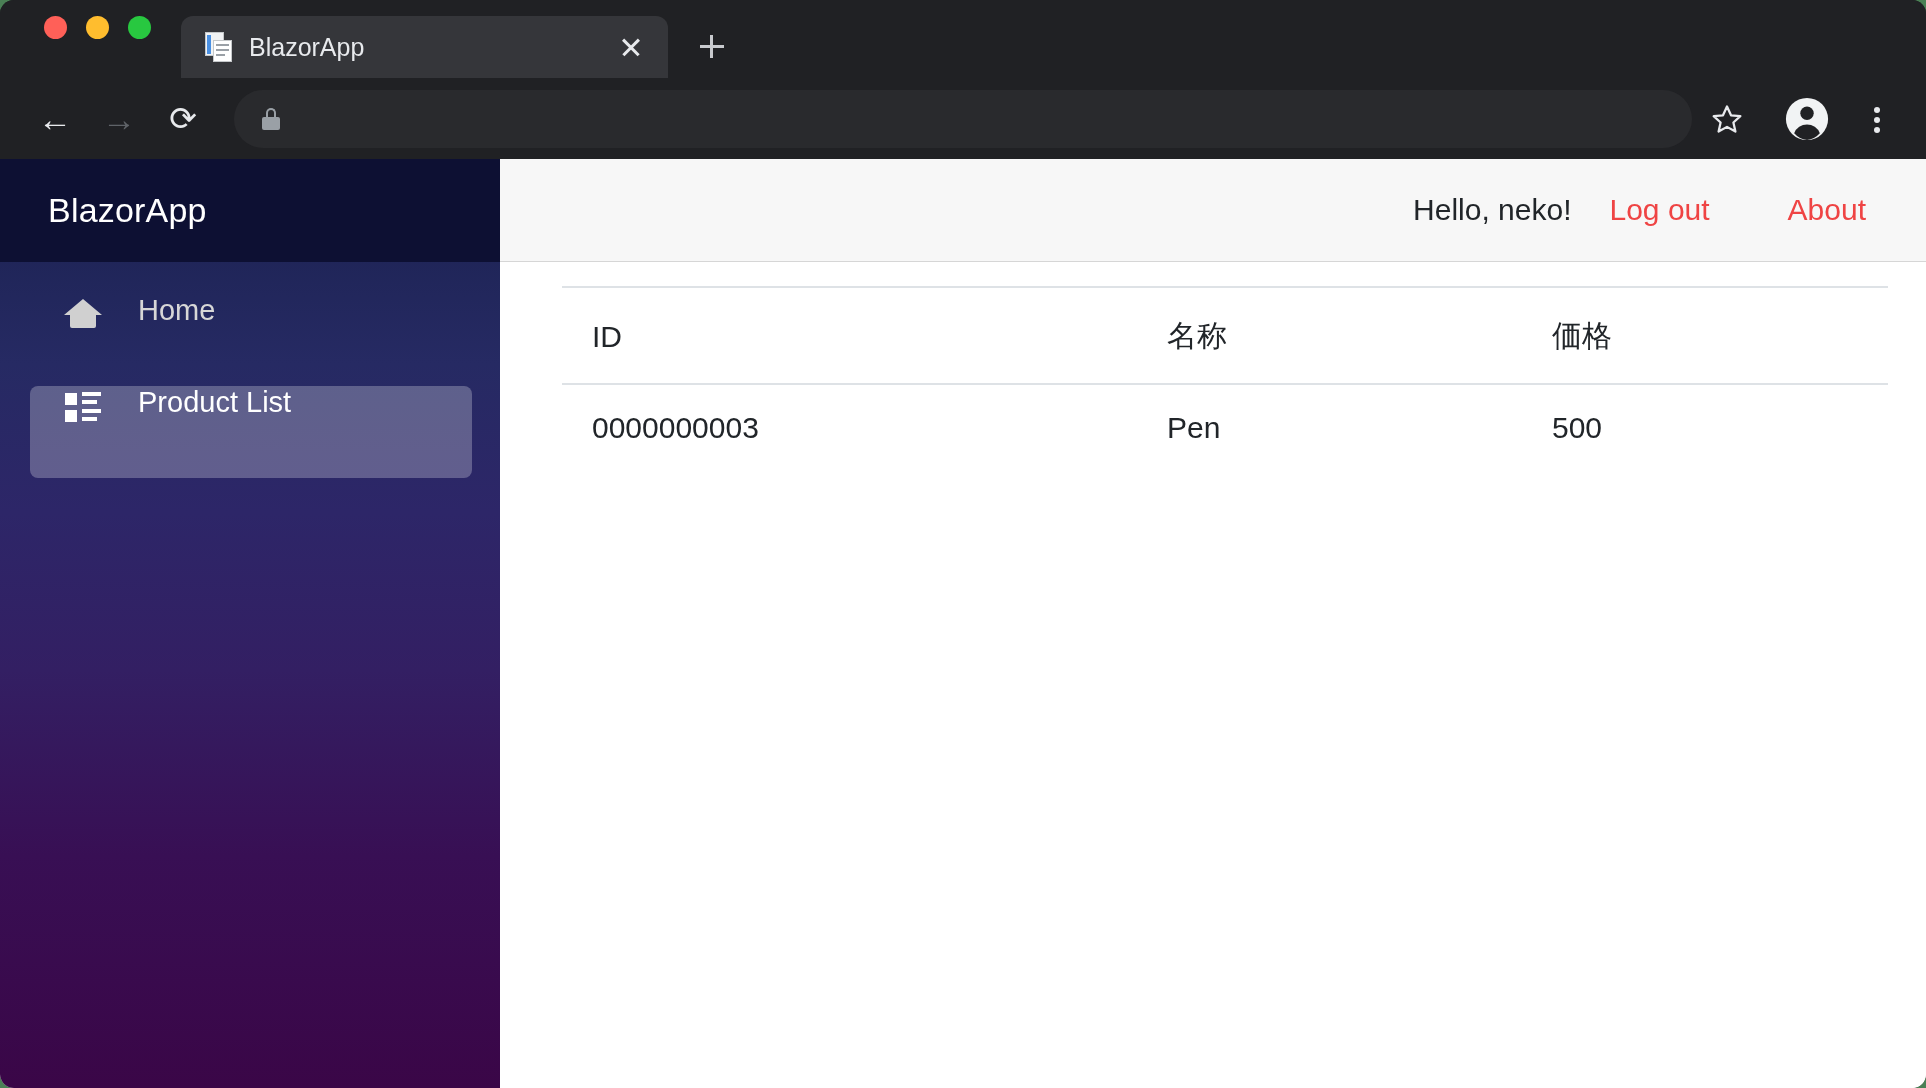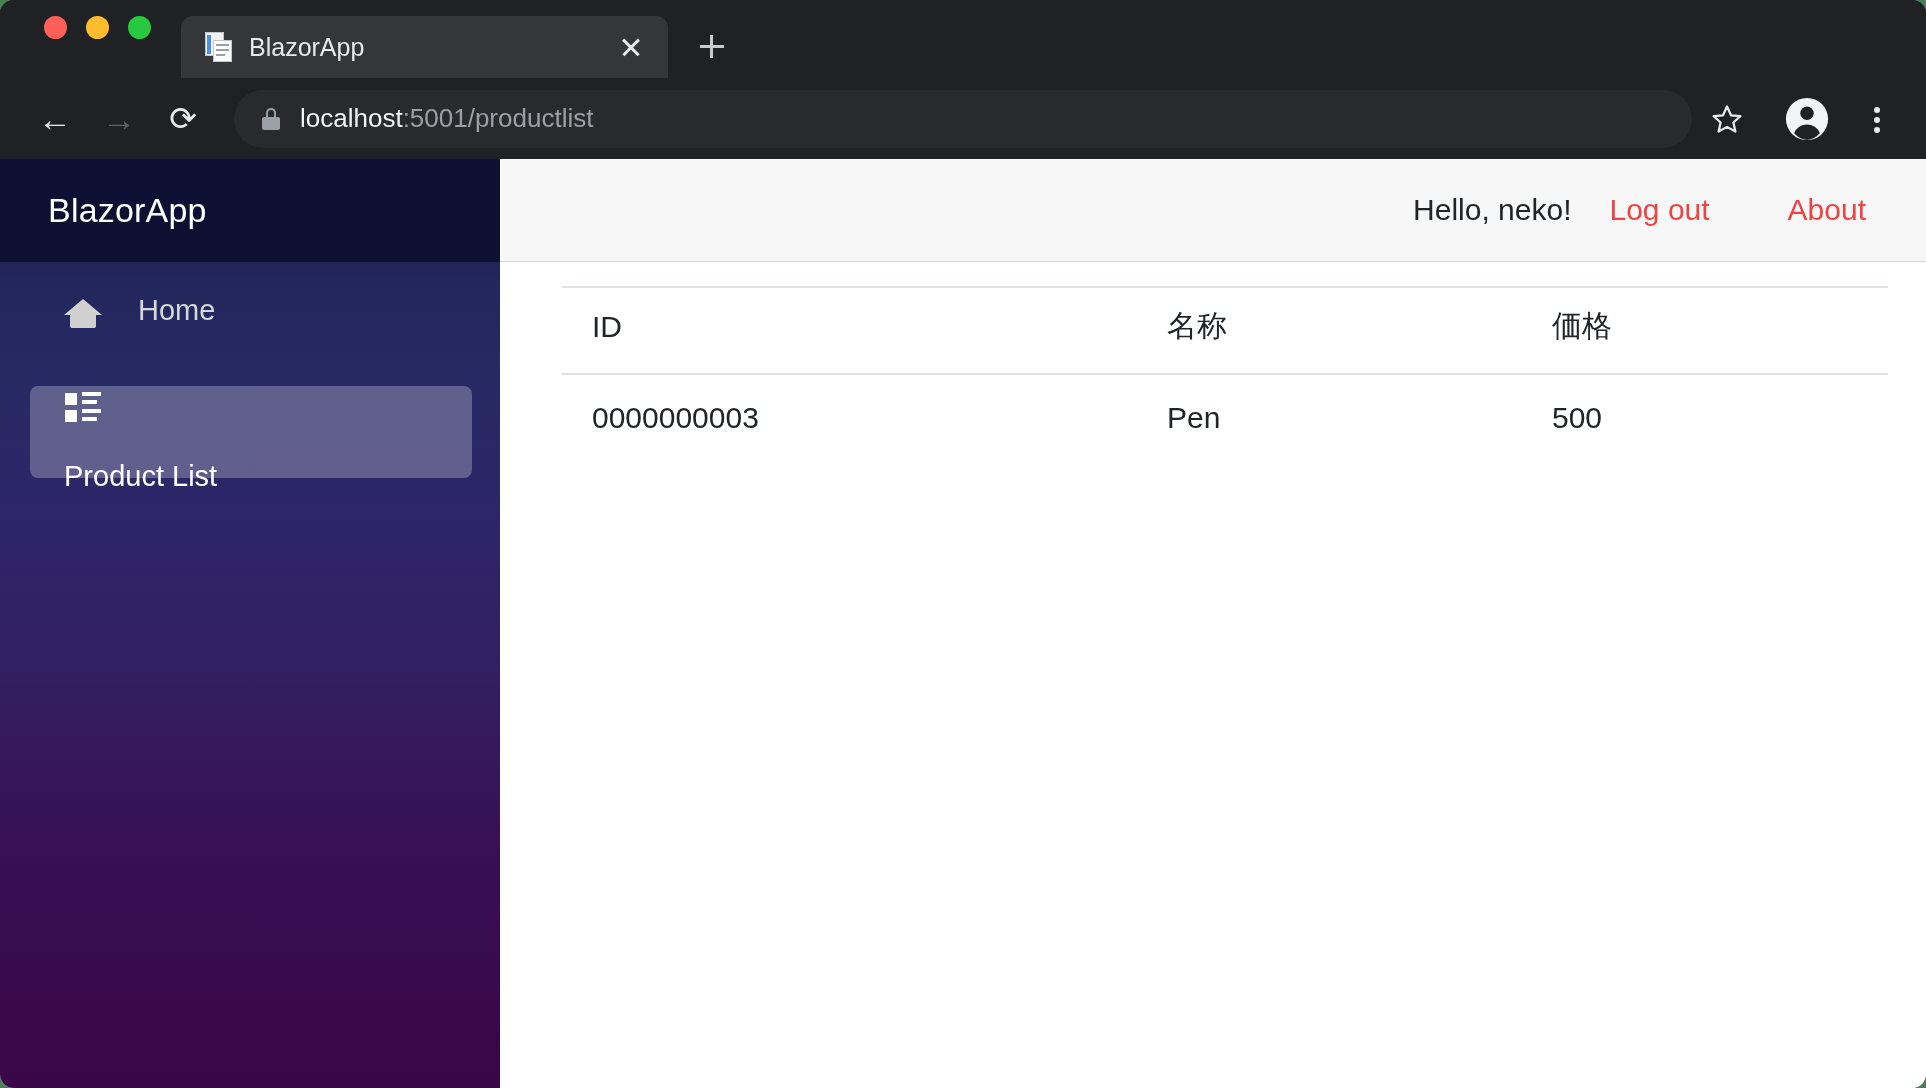--- a/index.html
+++ b/index.html
@@ -266,21 +266,21 @@
     flex-direction: column;
   }
   .nav-item {
     display: flex;
     height: 92px;
     margin: 0 28px 0 30px;
     padding-left: 34px;
     border-radius: 8px;
     gap: 36px;
   }
-  .nav-item.active { background: rgba(255,255,255,0.26); flex-direction: column; }
+  .nav-item.active { background: rgba(255,255,255,0.26); }
   .nav-label {
     color: #d7d7d7;
     font-size: 29px;
     white-space: nowrap;
   }
   .nav-item.active .nav-label { color: #fff; }
 
   .nav-icon { width: 38px; height: 38px; position: relative; flex-shrink: 0; }
 
   
@@ -374,21 +374,21 @@
   table.product-table {
     width: 100%;
     border-collapse: collapse;
     table-layout: fixed;
   }
   table.product-table thead th {
     text-align: left;
     font-weight: normal;
     font-size: 30px;
     color: #212529;
-    padding: 18px 0 26px 30px;
+    padding: 28px 0 26px 30px;
     border-top: 2px solid #dee2e6;
     border-bottom: 2px solid #dee2e6;
   }
   table.product-table tbody td {
     text-align: left;
     font-size: 30px;
     color: #212529;
     padding: 26px 0 26px 30px;
     border-bottom: 1px solid #dee2e6;
   }
@@ -434,21 +434,20 @@
     </div>
     <div class="nav-btn">
       <span class="reload-glyph">⟳</span>
     </div>
 
     <div class="omnibox">
       <div class="lock-icon">
         <div class="shackle"></div>
         <div class="body"></div>
       </div>
-      <div class="url-text"><span class="url-host">localhost</span><span>:5001/productlist</span></div>
     </div>
 
     <div class="star-btn">
       <svg width="32" height="32" viewBox="0 0 24 24" fill="none" stroke="#e8eaed" stroke-width="1.7" stroke-linejoin="round">
         <polygon points="12,2.6 15,9.2 22,9.9 16.8,14.6 18.3,21.4 12,17.9 5.7,21.4 7.2,14.6 2,9.9 9,9.2"></polygon>
       </svg>
     </div>
 
     <div class="profile-btn">
       <svg width="46" height="46" viewBox="0 0 24 24" style="position:absolute;left:6px;top:6px;">

